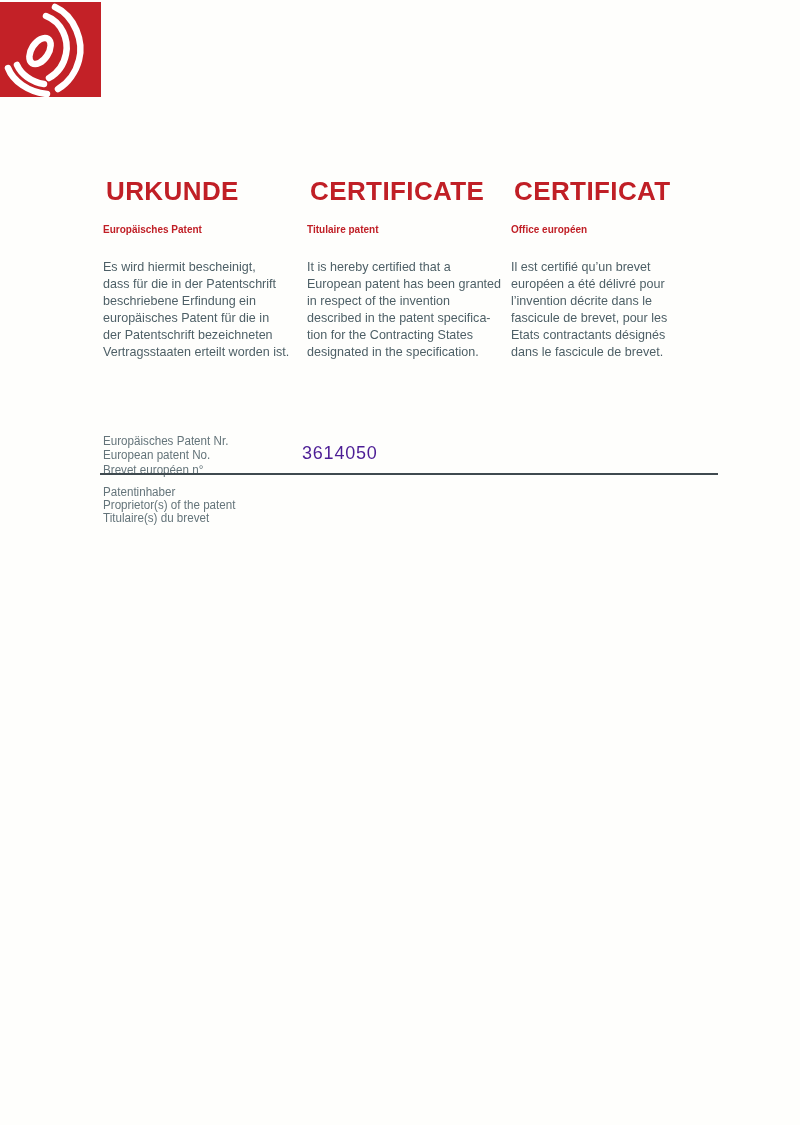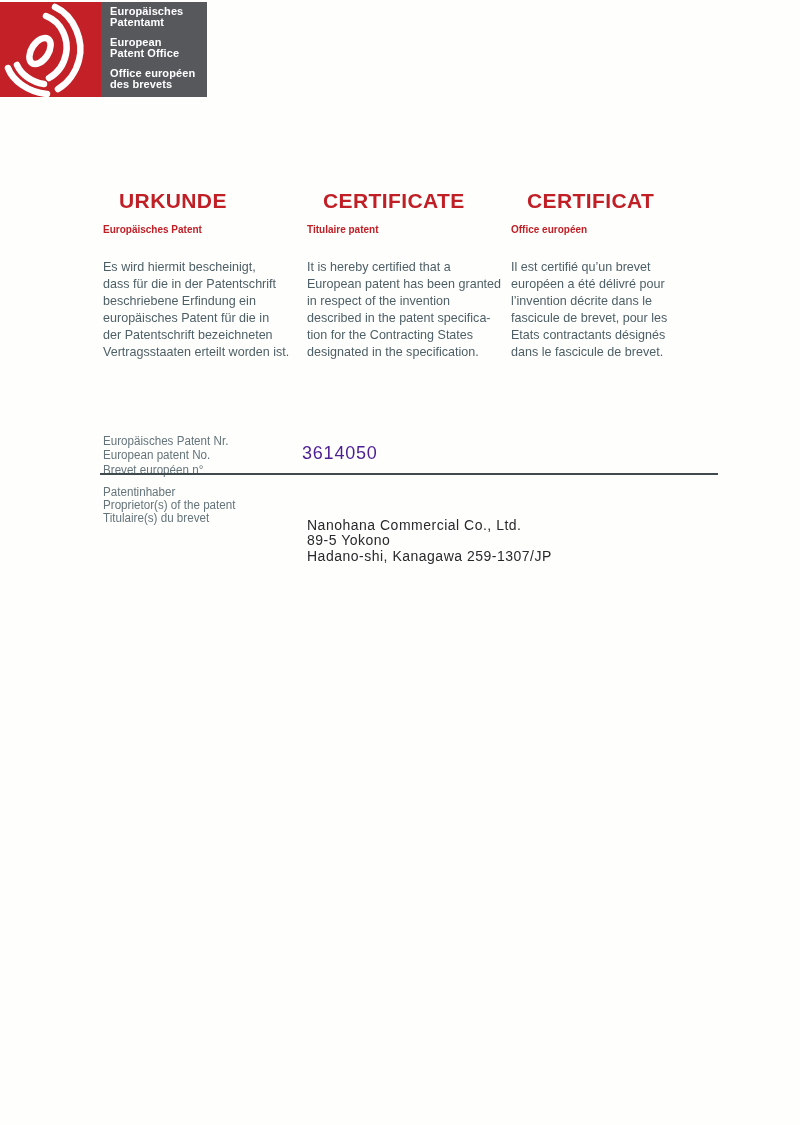--- a/index.html
+++ b/index.html
@@ -29,22 +29,22 @@
     letter-spacing:0.1px;
     white-space:pre-line;
     margin-bottom:10px;
   }
   
   .col{position:absolute;top:173px;width:200px;}
   .col.c0{left:103px;}
   .col.c1{left:307px;}
   .col.c2{left:511px;}
   .col .title{
-    position:absolute;top:0;left:0;margin:16px;
-    font-size:21px;font-weight:bold;color:#c01f26;
+    position:absolute;top:0;left:0;margin:3px;
+    font-size:26px;font-weight:bold;color:#c01f26;
     letter-spacing:0.4px;white-space:nowrap;
   }
   .col .subtitle{
     position:absolute;top:51px;left:0;margin:0;
     font-size:10px;font-weight:bold;color:#c01f26;
     white-space:nowrap;
   }
   .col .body{
     position:absolute;top:85px;left:0;margin:0;
     font-size:13.5px;line-height:17px;color:#4d5f66;
@@ -83,28 +83,20 @@
     <svg viewBox="0 0 101 95" width="101" height="95" aria-hidden="true">
       <g fill="none" stroke="#ffffff" stroke-width="6.5" stroke-linecap="round">
         <ellipse cx="40" cy="49" rx="8.5" ry="14.5" transform="rotate(33 40 49)"></ellipse>
         <path d="M 46 14 C 62 20 69 38 66 52 C 64 62 58 71 49 76"></path>
         <path d="M 55 5 C 75 14 84 40 79 58 C 76 70 68 81 58 87"></path>
         <path d="M 17 63 C 21 72 31 80 44 82"></path>
         <path d="M 8 66 C 13 79 28 90 47 92"></path>
       </g>
     </svg>
   </div>
-  <div class="brand-gray">
-    <div class="org">Europäisches
-Patentamt</div>
-    <div class="org">European
-Patent Office</div>
-    <div class="org">Office européen
-des brevets</div>
-  </div>
 
   <div class="col c0">
     <h1 class="title">URKUNDE</h1>
     <h2 class="subtitle">Europäisches Patent</h2>
     <p class="body">Es wird hiermit bescheinigt,
 dass für die in der Patentschrift
 beschriebene Erfindung ein
 europäisches Patent für die in
 der Patentschrift bezeichneten
 Vertragsstaaten erteilt worden ist.</p>
@@ -133,17 +125,14 @@
   <div class="field-labels pn-labels">Europäisches Patent Nr.
 European patent No.
 Brevet européen n°</div>
   <div class="pn-value">3614050</div>
 
   <div class="rule"></div>
 
   <div class="field-labels prop-labels">Patentinhaber
 Proprietor(s) of the patent
 Titulaire(s) du brevet</div>
-  <div class="prop-value">Nanohana Commercial Co., Ltd.
-89-5 Yokono
-Hadano-shi, Kanagawa 259-1307/JP</div>
 
 </div>
 
 </body></html>

